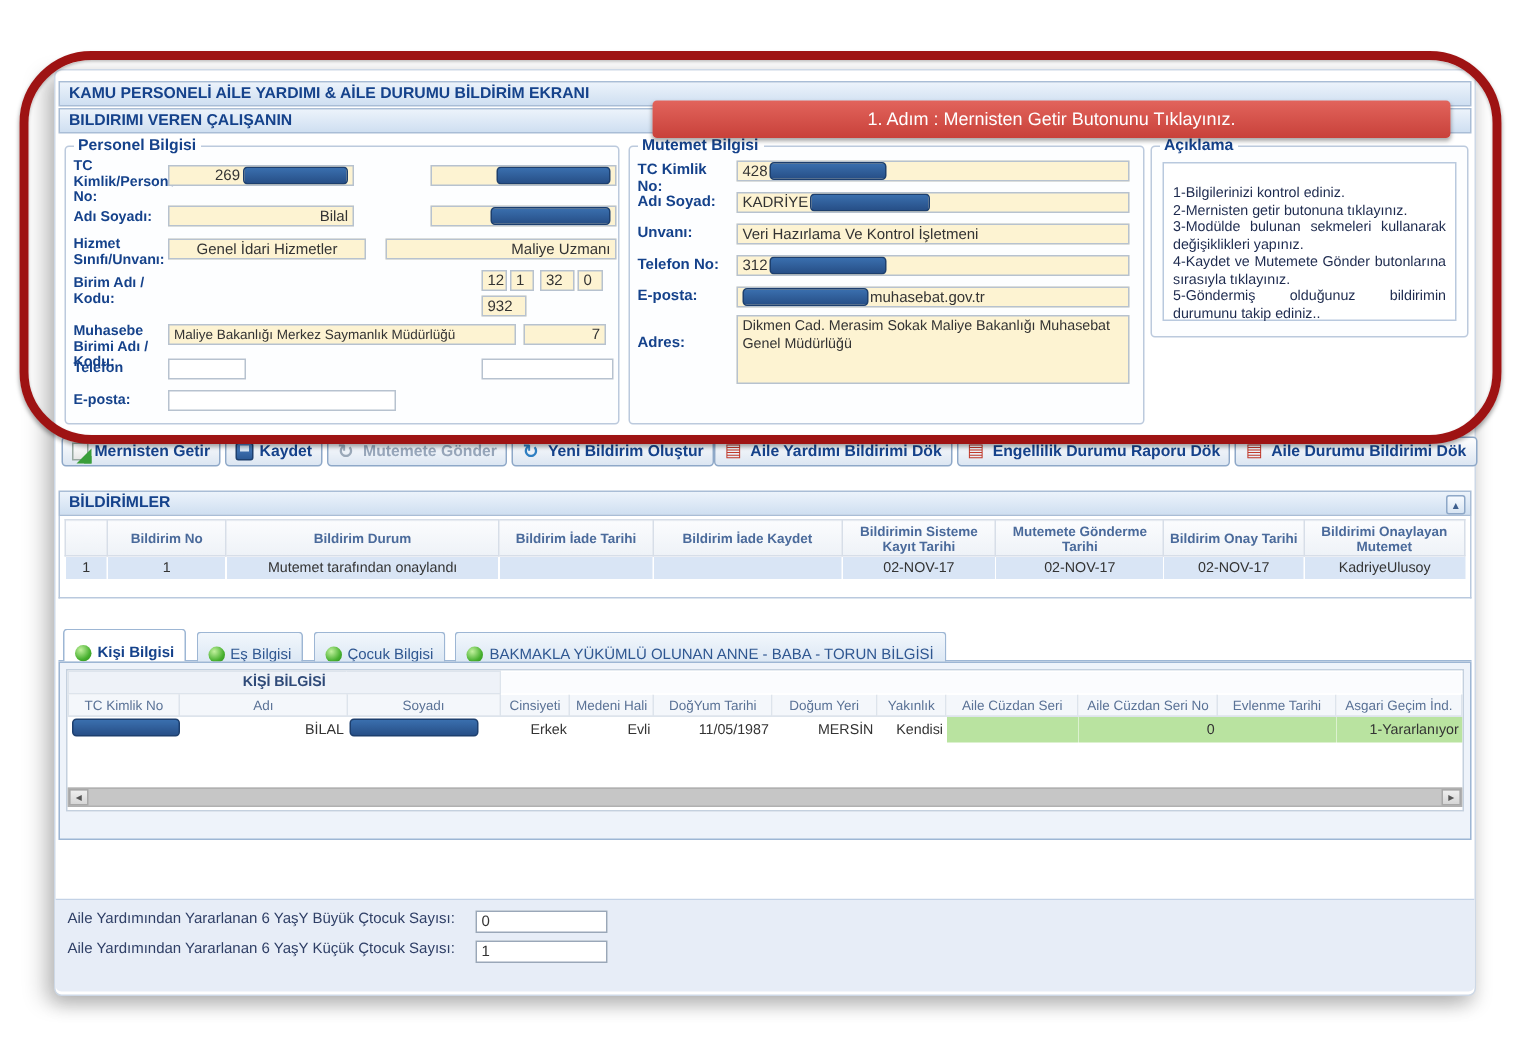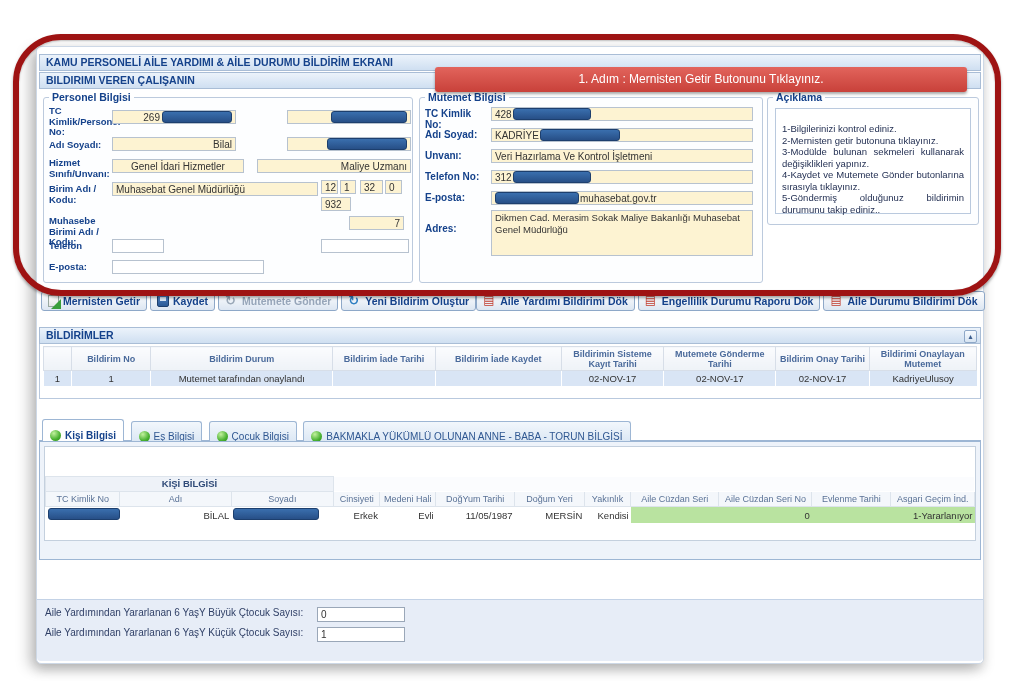--- a/index.html
+++ b/index.html
@@ -82,21 +82,21 @@
   .tabbar { position:absolute; left:2px; right:2px; top:372px; height:22px; border-bottom:1px solid #9db6d4; padding-left:3px; }
   .tab { display:inline-flex; align-items:flex-end; gap:4px; height:21px; margin-right:2px; padding:0 7px;
     border:1px solid #9db6d4; border-bottom:none; border-radius:3px 3px 0 0; font-size:10px; color:#2f5791;
     background:linear-gradient(#f2f7fc,#dbe7f4); cursor:pointer; position:relative; top:1px; }
   .tab.active { background:#fff; font-weight:bold; color:#15428b; height:22px; top:0; }
   .ic-ball { width:11px; height:11px; border-radius:50%; background:radial-gradient(circle at 35% 30%, #c2f19e, #47b02f 60%, #2b871c); }
 
   
   .kpanel { position:absolute; left:2px; right:2px; top:394px; height:119px; border:1px solid #9db6d4; background:#eef3fa; padding:4px; }
   .ktable-wrap { background:#fff; border:1px solid #c4d0de; height:95px; overflow:hidden; }
-  table.kgrid { width:100%; border-collapse:collapse; table-layout:fixed;margin-top:29px; }
+  table.kgrid { width:100%; border-collapse:collapse; table-layout:fixed; }
   table.kgrid th { background:#f4f7fb; color:#5a7296; font-size:9px; font-weight:normal; border:1px solid #dde4ec; padding:1px 2px; height:15px; line-height:10px; overflow:hidden; white-space:nowrap; }
   table.kgrid th.ghead { color:#2f4a78; font-weight:bold; font-size:9.5px; background:#eef2f8; }
   table.kgrid td { font-size:9.5px; color:#333; text-align:right; height:16px; padding:1px 2px; overflow:hidden; white-space:nowrap; }
   td.green { background:#b9e3a0; color:#2f5d1c; }
   .hscroll { margin-top:30px; height:13px; background:#c6c6c6; border:1px solid #b0b0b0; display:flex; justify-content:space-between; }
   .hs-btn { width:13px; height:11px; background:linear-gradient(#efefef,#d6d6d6); border:1px solid #a8a8a8;
     font-size:8px; line-height:10px; text-align:center; color:#555; cursor:pointer; }
 
   
   .footer { position:absolute; left:0; right:0; bottom:2px; height:62px; background:#e7edf7; border-top:1px solid #c3d2e6;
@@ -139,40 +139,40 @@
 
         <div class="lab" style="left:0;top:54px;width:60px">Hizmet Sınıfı/Unvanı:</div>
         <div class="tf center" style="left:63px;top:55px;width:132px">
           <span>Genel İdari Hizmetler</span>
         </div>
         <div class="tf right" style="left:208px;top:55px;width:154px">
           <span>Maliye Uzmanı</span>
         </div>
 
         <div class="lab" style="left:0;top:80px;width:60px">Birim Adı / Kodu:</div>
-        <div class="tf" style="left:63px;top:78px;width:206px">
-          <span>Muhasebat Genel Müdürlüğü</span>
-        </div>
         <div class="tf" style="left:272px;top:76px;width:17px">
             <span>12</span>
           </div>
         <div class="tf" style="left:291px;top:76px;width:16px">
             <span>1</span>
           </div>
         <div class="tf" style="left:311px;top:76px;width:23px">
             <span>32</span>
           </div>
         <div class="tf" style="left:336px;top:76px;width:17px">
             <span>0</span>
           </div>
         <div class="tf" style="left:272px;top:93px;width:30px">
             <span>932</span>
           </div>
 
         <div class="lab" style="left:0;top:112px;width:62px">Muhasebe Birimi Adı / Kodu:</div>
+        <div class="tf" style="left:63px;top:112px;width:232px;font-size:9px">
+          <span>Maliye Bakanlığı Merkez Saymanlık Müdürlüğü</span>
+        </div>
         <div class="tf right" style="left:300px;top:112px;width:55px">
             <span>7</span>
           </div>
 
         <div class="lab" style="left:0;top:137px;width:60px">Telefon</div>
         <div class="tf white" style="left:63px;top:135px;width:52px">
             <span></span>
           </div>
         <div class="tf white" style="left:272px;top:135px;width:88px"></div>
 

